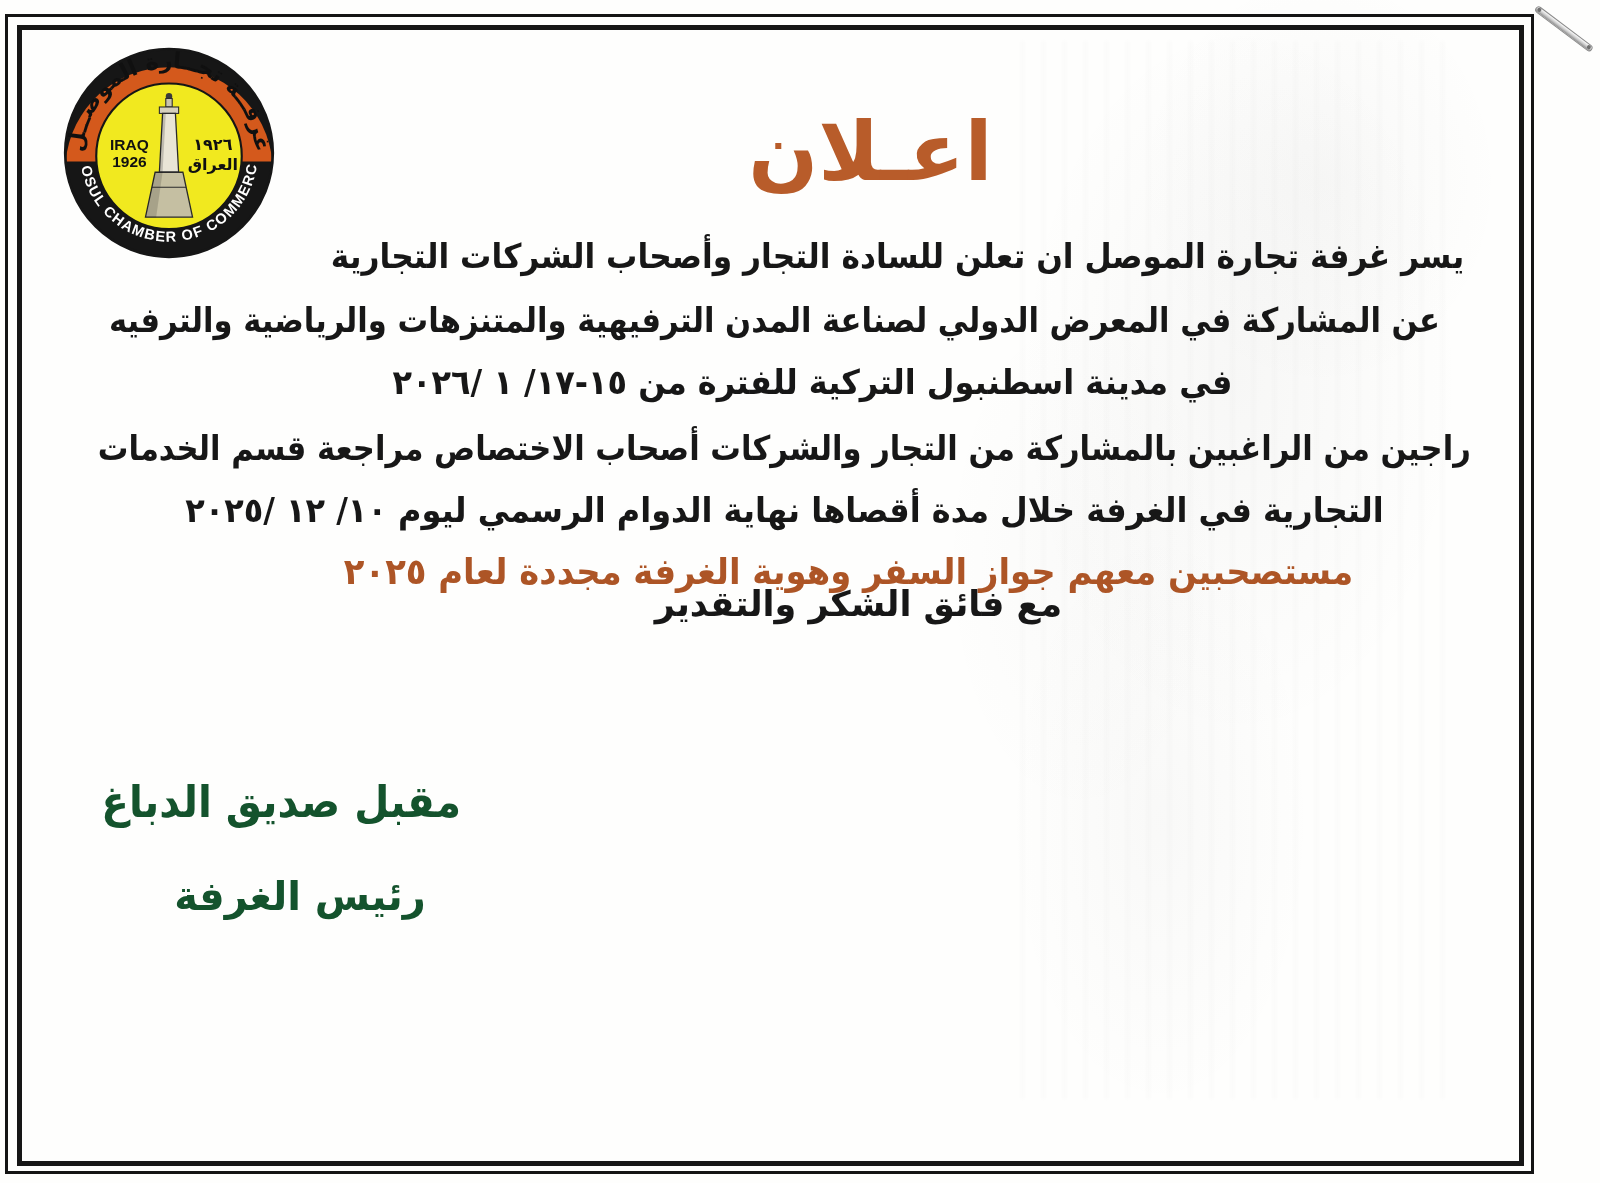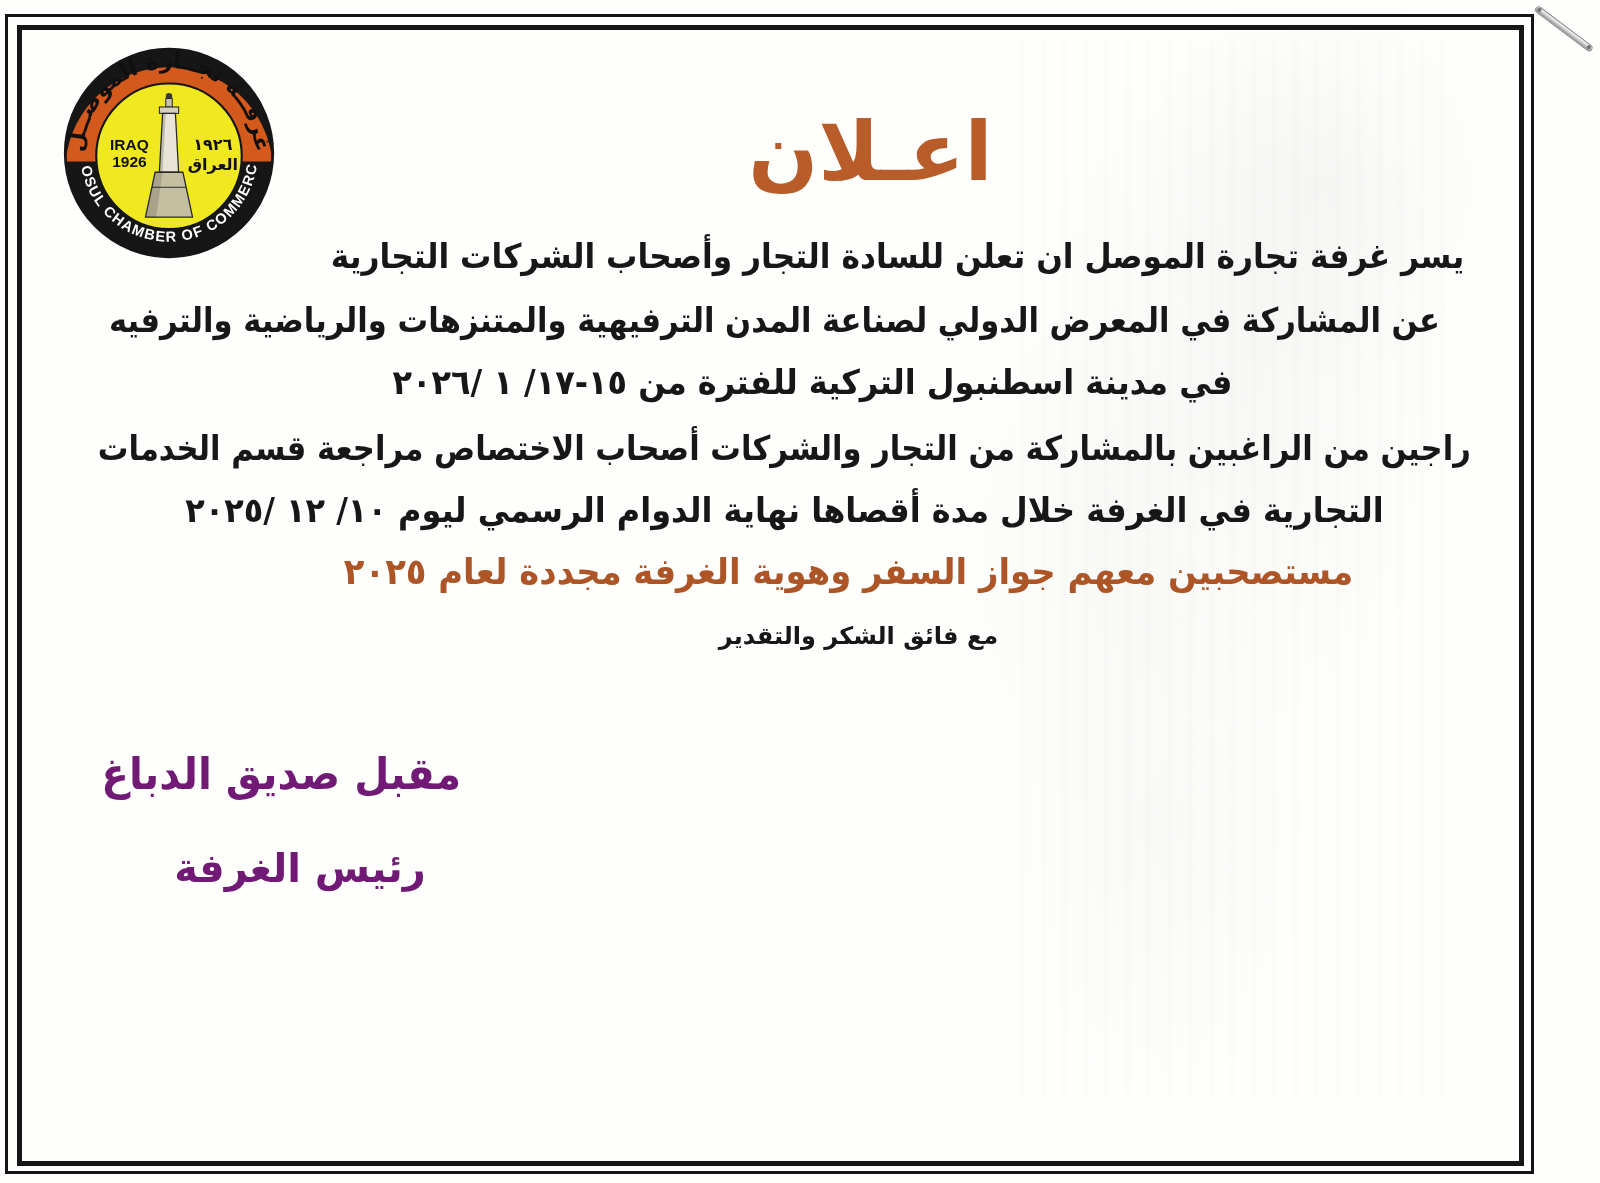--- a/index.html
+++ b/index.html
@@ -53,24 +53,24 @@
     position:absolute;left:40px;width:1485px;text-align:center;
     font-size:82px;line-height:112px;font-weight:bold;direction:rtl;white-space:nowrap;
     transform:translateX(88px);
   }
   .l1{top:228px;transform:translateX(115px) scaleX(.92);}
   .l2{top:292px;transform:translateX(-8px)  scaleX(.90);}
   .l3{top:354px;transform:translateX(30px)  scaleX(.94);}
   .l4{top:420px;transform:translateX(20px)  scaleX(.90);}
   .l5{top:482px;transform:translateX(2px)   scaleX(.94);}
   .hl{top:544px;transform:translateX(66px)  scaleX(.94);font-size:36px;}
-  .closing{top:608px;transform:translateX(76px);font-size:24px;}
+  .closing{top:576px;transform:translateX(76px);font-size:35px;}
   .signature{
-    position:absolute;left:125px;top:744px;width:350px;text-align:center;direction:rtl;
-    color:#701a75;font-weight:bold;
+    position:absolute;left:125px;top:772px;width:350px;text-align:center;direction:rtl;
+    color:#14532d;font-weight:bold;
   }
   .sig-name{font-size:44px;line-height:60px;white-space:nowrap;display:block;transform:scaleX(.92);}
   .sig-role{font-size:40px;line-height:56px;display:block;margin-top:36px;}
 
   .badge{position:absolute;left:62px;top:46px;width:214px;height:214px;}
   .ring-en{font-family:"Liberation Sans", sans-serif;font-weight:bold;font-size:13.6px;letter-spacing:1.2px;fill:#ffffff;}
   .ring-ar{font-family:"DejaVu Sans", sans-serif;font-weight:bold;font-size:21px;fill:#101010;}
   .badge-small-en{font-family:"Liberation Sans", sans-serif;font-weight:bold;font-size:14.5px;fill:#111;}
   .badge-small-ar{font-family:"DejaVu Sans", sans-serif;font-weight:bold;font-size:15px;fill:#111;}
 </style>

